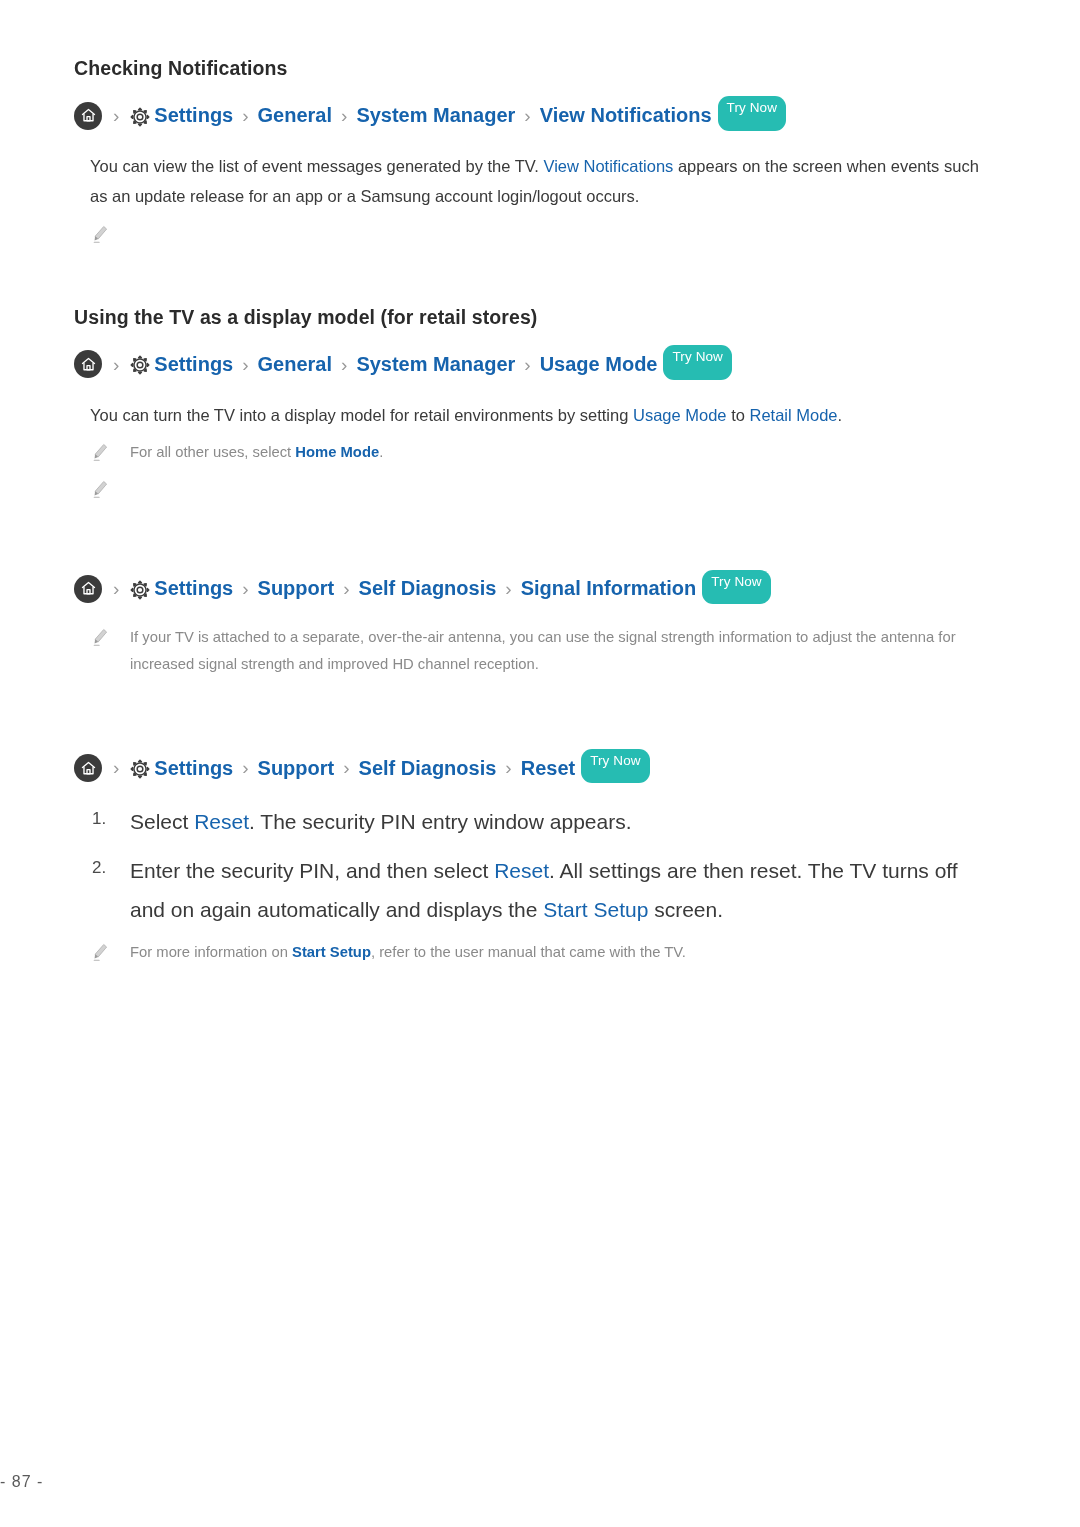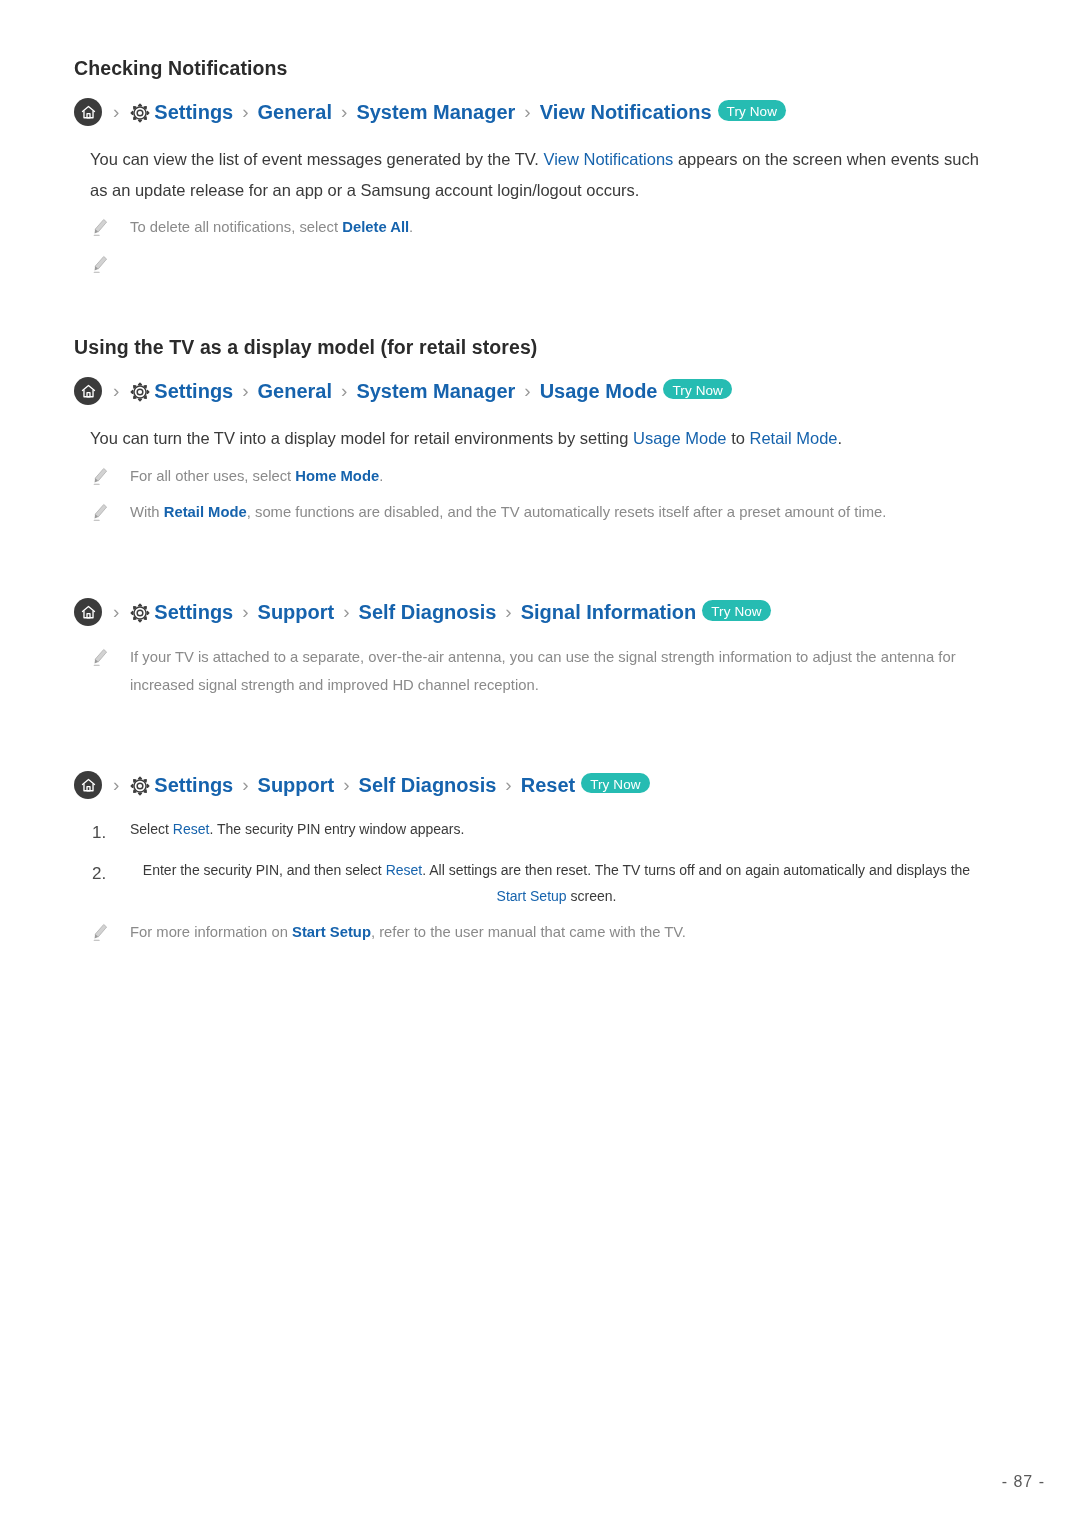--- a/index.html
+++ b/index.html
@@ -86,21 +86,21 @@
     white-space: nowrap;
     flex: 0 0 auto;
   }
   .badge {
     display: inline-block;
     background: #26bcb2;
     color: #ffffff;
     font-size: 13.5px;
     font-weight: 500;
     line-height: 1;
-    padding: 5px 9px 2px 9px;
+    padding: 5px 9px 16px 9px;
     border-radius: 11px;
     margin-left: 6px;
     position: relative;
     top: -2px;
     letter-spacing: 0.1px;
     white-space: nowrap;
   }
 
   
   .para {
@@ -146,38 +146,37 @@
   .step-num {
     flex: 0 0 auto;
     width: 26px;
     text-align: left;
     margin: 0 12px 0 18px;
     font-size: 17px;
     color: #4a4a4a;
     line-height: 1.85;
   }
   .step-text {
-    font-size: 14px;
+    font-size: 21px;
     line-height: 1.85;
     color: #3a3a3a;
-    text-align: center;
   }
   .step-text .lnk { color: #1663ad; }
 
   
   .sec-gap-lg { height: 60px; }
   .sec-gap-xl { height: 72px; }
 
   
   .footer {
     position: absolute;
     left: 0;
     right: 0;
     bottom: 36px;
-    text-align: right;
+    text-align: left;
     font-size: 16px;
     color: #5a5a5a;
     letter-spacing: 1px;
   }
 </style>
 </head>
 <body>
 
 <div class="page">
 
@@ -206,30 +205,20 @@
     <span class="bc-item">System Manager</span>
     <span class="bc-sep">›</span>
     <span class="bc-item">View Notifications</span>
     <span class="badge">Try Now</span>
   </div>
 
   <p class="para">
     <span>You can view the list of event messages generated by the TV. </span><span class="lnk">View Notifications</span><span> appears on the screen when events such as an update release for an app or a Samsung account login/logout occurs.</span>
   </p>
 
-  <div class="note">
-    <span class="note-icon">
-      <svg width="17" height="19" viewBox="0 0 20 22" fill="none">
-        <path d="M13.8 1.6 L17.2 4.6 L7.3 16.2 L3.6 13.2 Z" fill="#d2d2d2" stroke="#b4b4b4" stroke-width="1"></path>
-        <path d="M3.6 13.2 L7.3 16.2 L3.0 18.2 Z" fill="#9b9b9b"></path>
-        <path d="M2.6 20.2 H8.4" stroke="#b4b4b4" stroke-width="1.3" stroke-linecap="round"></path>
-      </svg>
-    </span>
-    <span class="note-text"><span>To delete all notifications, select </span><span class="b">Delete All</span><span>.</span></span>
-  </div>
 
   <div class="note">
     <span class="note-icon">
       <svg width="17" height="19" viewBox="0 0 20 22" fill="none">
         <path d="M13.8 1.6 L17.2 4.6 L7.3 16.2 L3.6 13.2 Z" fill="#d2d2d2" stroke="#b4b4b4" stroke-width="1"></path>
         <path d="M3.6 13.2 L7.3 16.2 L3.0 18.2 Z" fill="#9b9b9b"></path>
         <path d="M2.6 20.2 H8.4" stroke="#b4b4b4" stroke-width="1.3" stroke-linecap="round"></path>
       </svg>
     </span>
   </div>
@@ -280,21 +269,20 @@
   </div>
 
   <div class="note">
     <span class="note-icon">
       <svg width="17" height="19" viewBox="0 0 20 22" fill="none">
         <path d="M13.8 1.6 L17.2 4.6 L7.3 16.2 L3.6 13.2 Z" fill="#d2d2d2" stroke="#b4b4b4" stroke-width="1"></path>
         <path d="M3.6 13.2 L7.3 16.2 L3.0 18.2 Z" fill="#9b9b9b"></path>
         <path d="M2.6 20.2 H8.4" stroke="#b4b4b4" stroke-width="1.3" stroke-linecap="round"></path>
       </svg>
     </span>
-    <span class="note-text"><span>With </span><span class="b">Retail Mode</span><span>, some functions are disabled, and the TV automatically resets itself after a preset amount of time.</span></span>
   </div>
 
   <div class="sec-gap-xl"></div>
 
 
   <div class="breadcrumb">
     <span class="bc-home">
       <svg width="17" height="17" viewBox="0 0 24 24" fill="none" stroke="#ffffff" stroke-width="1.9" stroke-linejoin="round" stroke-linecap="round">
         <path d="M3.5 10.5 L12 3.6 L20.5 10.5"></path>
         <path d="M5.6 10.2 V19.4 H18.4 V10.2"></path>

